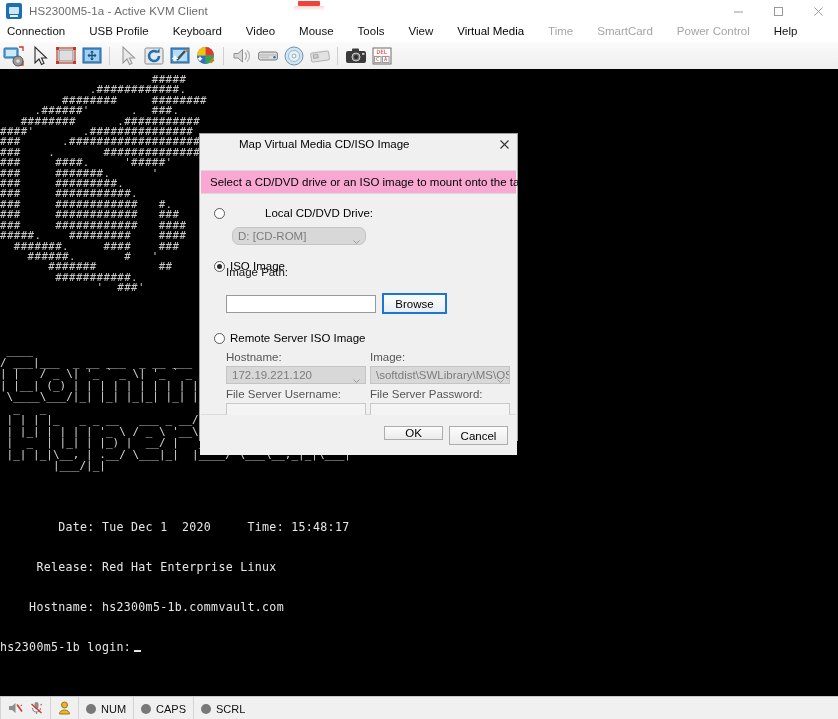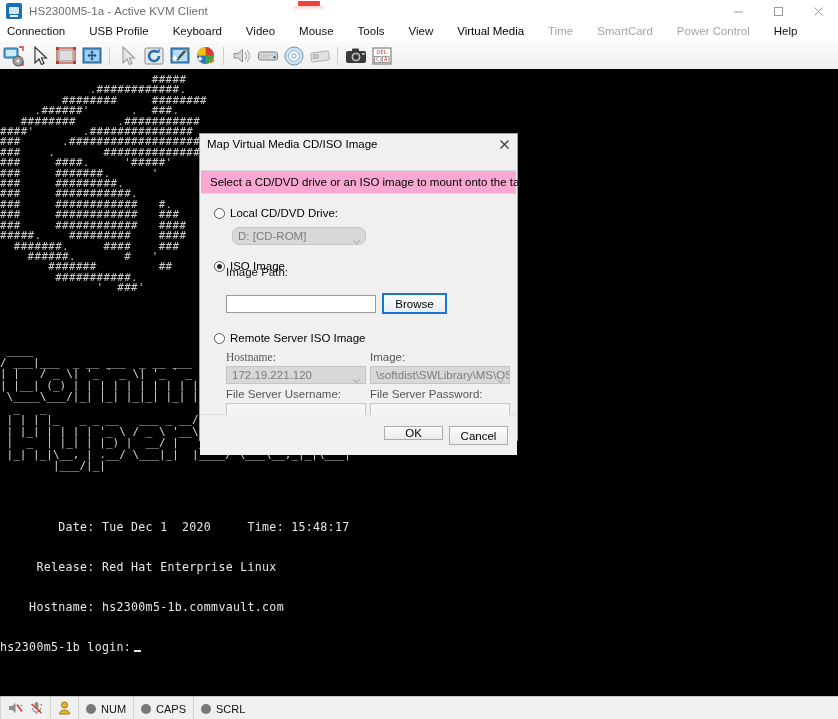--- a/index.html
+++ b/index.html
@@ -140,21 +140,21 @@
     width: 319px; height: 308px;
     background: #f0f0f0;
     border: 1px solid #a0a0a0;
     box-sizing: border-box;
     font-size: 11.5px;
     color: #000000;
   }
   #dlg-title {
     position: relative; height: 20px;
     background: #f0f0f0;
-    display: flex; align-items: center;
+    display: flex; align-items: center; padding-left: 32px;
   }
   #dlg-title .t {
     margin-left: 7px; font-size: 11.5px; color: #000;
     white-space: nowrap;
   }
   #dlg-close {
     position: absolute; right: 2px; top: 1px;
     width: 22px; height: 18px;
     display: flex; align-items: center; justify-content: center;
     color: #333;
@@ -496,21 +496,21 @@
           </svg>
       </div>
     </div>
 
     <div id="dlg-banner">
       <div class="t">Select a CD/DVD drive or an ISO image to mount onto the target server.</div>
     </div>
 
     <div id="dlg-body">
 
-      <div class="radio-row" style="left:13px; top:13px;">
+      <div class="radio-row" style="left:13px; top:13px;gap:35px;">
         <span class="radio"></span>
         <span class="lbl">Local CD/DVD Drive:</span>
       </div>
       <div class="combo" style="left:31px; top:33px; width:134px;border-radius:7px;">
         <span class="val">D: [CD-ROM]</span>
         <span class="arrow">
           <svg width="7" height="4" viewBox="0 0 7 4">
               <path d="M0.5 0.5 L3.5 3.5 L6.5 0.5" fill="none" stroke="#9a9a9a" stroke-width="1"></path>
             </svg>
         </span>
@@ -524,21 +524,21 @@
       <div class="textbox" style="left:25px; top:101px; width:150px;"></div>
       <div class="btn focus" style="left:181px; top:99px; width:65px; height:21px;">
         <span>Browse</span>
       </div>
 
       <div class="radio-row" style="left:13px; top:138px;">
         <span class="radio"></span>
         <span class="lbl">Remote Server ISO Image</span>
       </div>
 
-      <div class="fld-label dim" style="left:25px; top:157px;font-family:Liberation Serif, serif;">Hostname:</div>
+      <div class="fld-label dim" style="left:25px; top:157px;">Hostname:</div>
       <div class="combo" style="left:25px; top:172px; width:140px;">
         <span class="val">172.19.221.120</span>
         <span class="arrow">
           <svg width="7" height="4" viewBox="0 0 7 4">
               <path d="M0.5 0.5 L3.5 3.5 L6.5 0.5" fill="none" stroke="#9a9a9a" stroke-width="1"></path>
             </svg>
         </span>
       </div>
 
       <div class="fld-label dim" style="left:169px; top:157px;">Image:</div>

